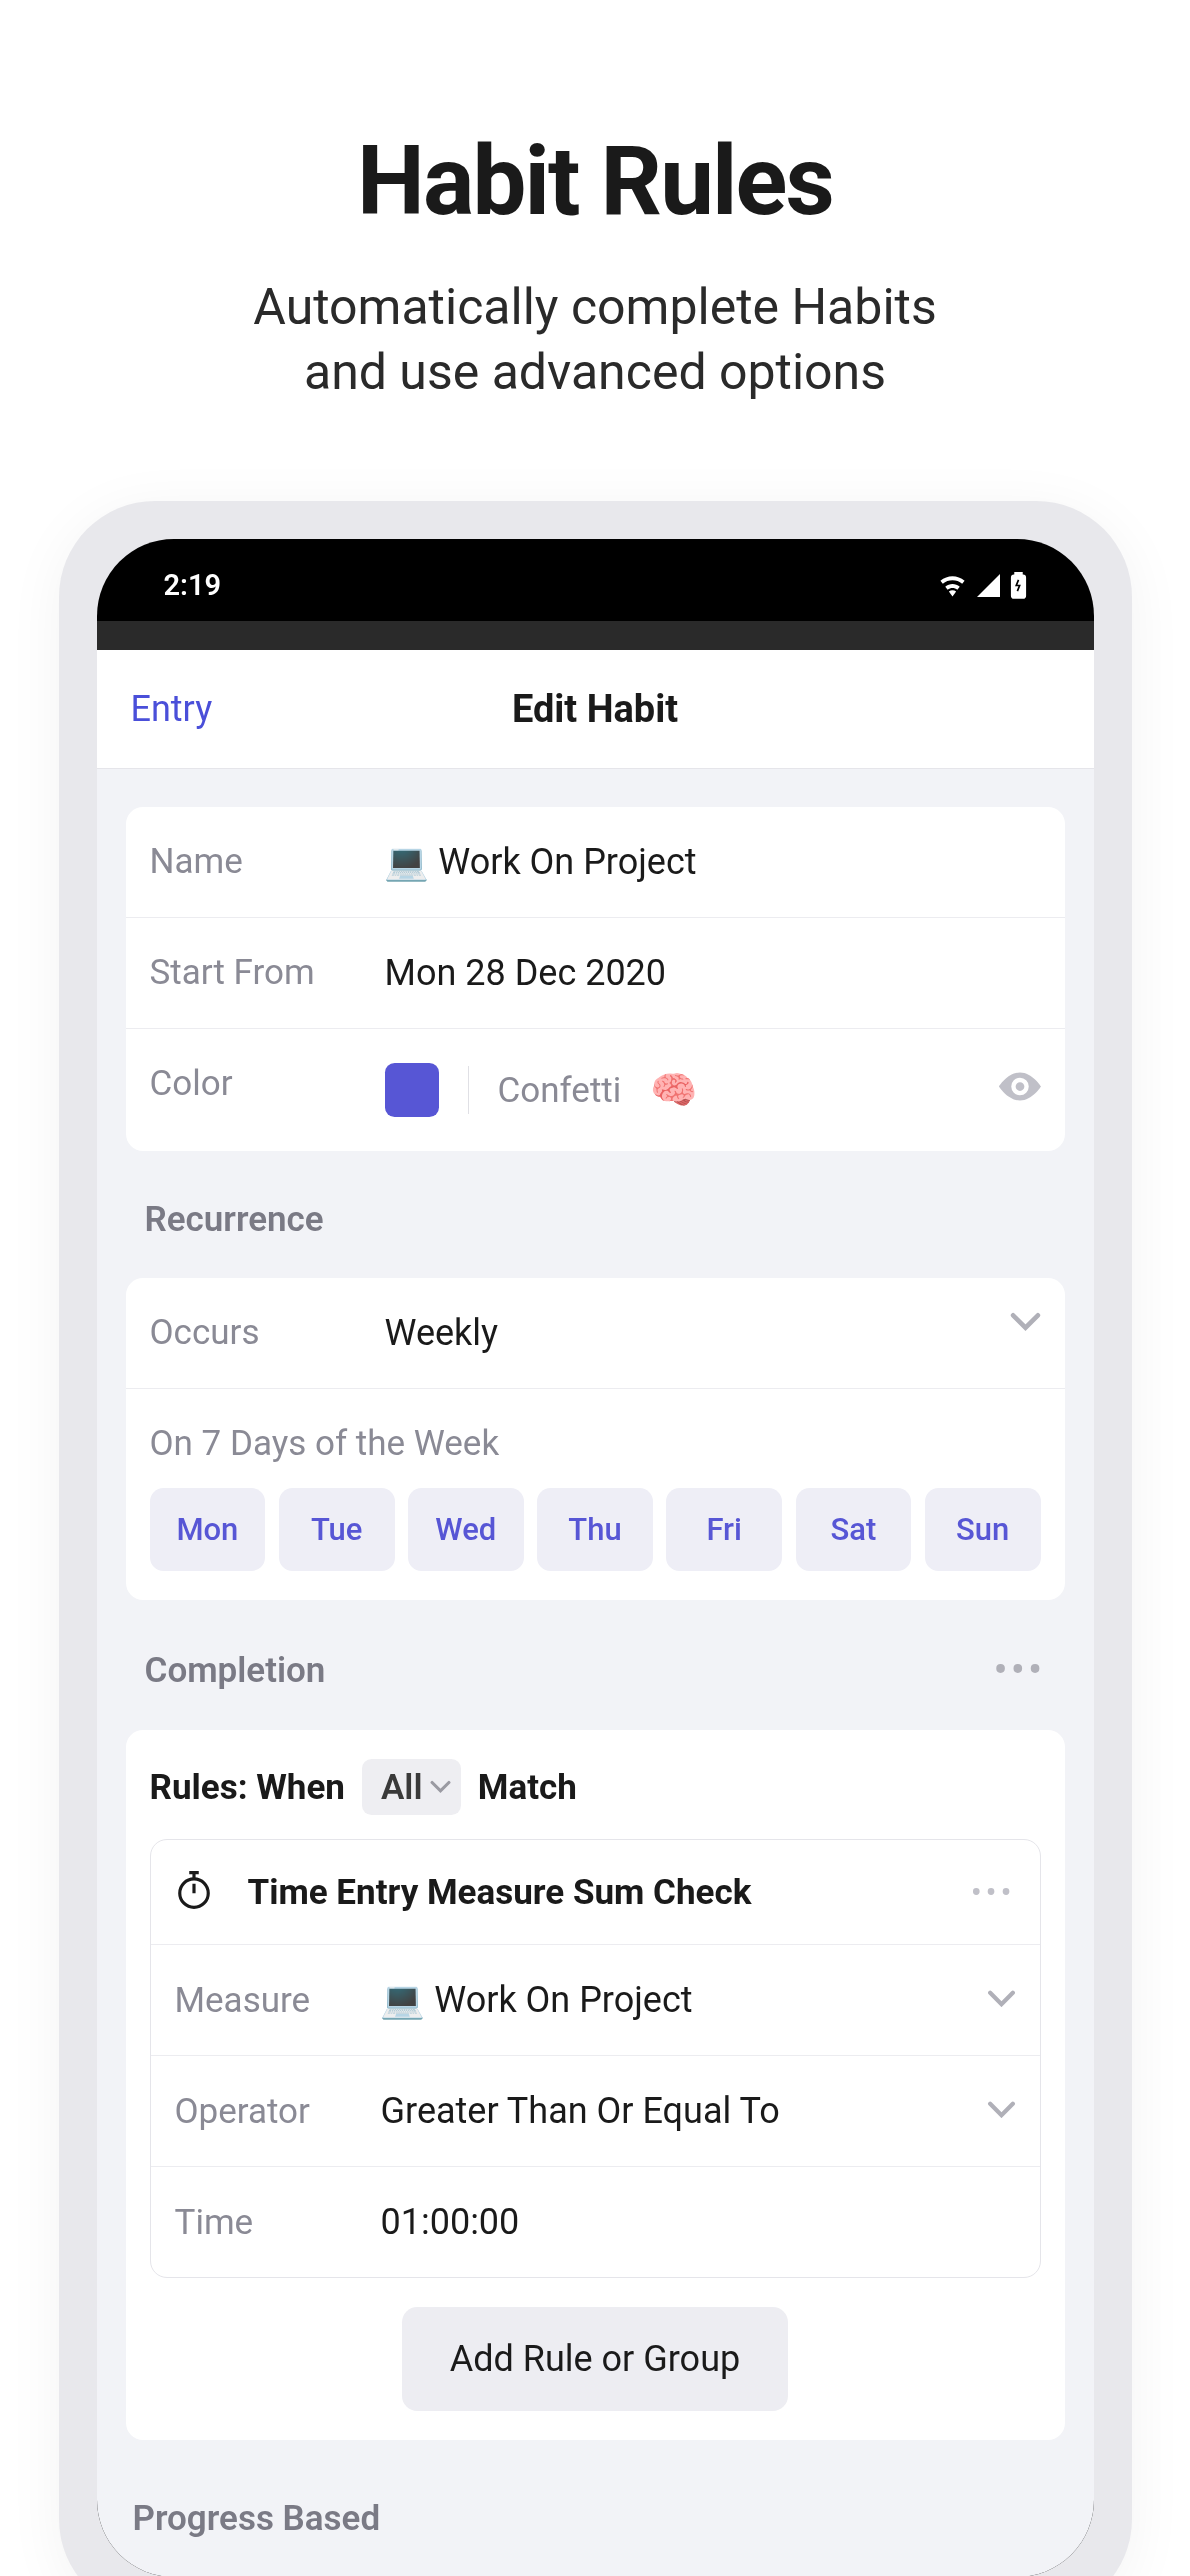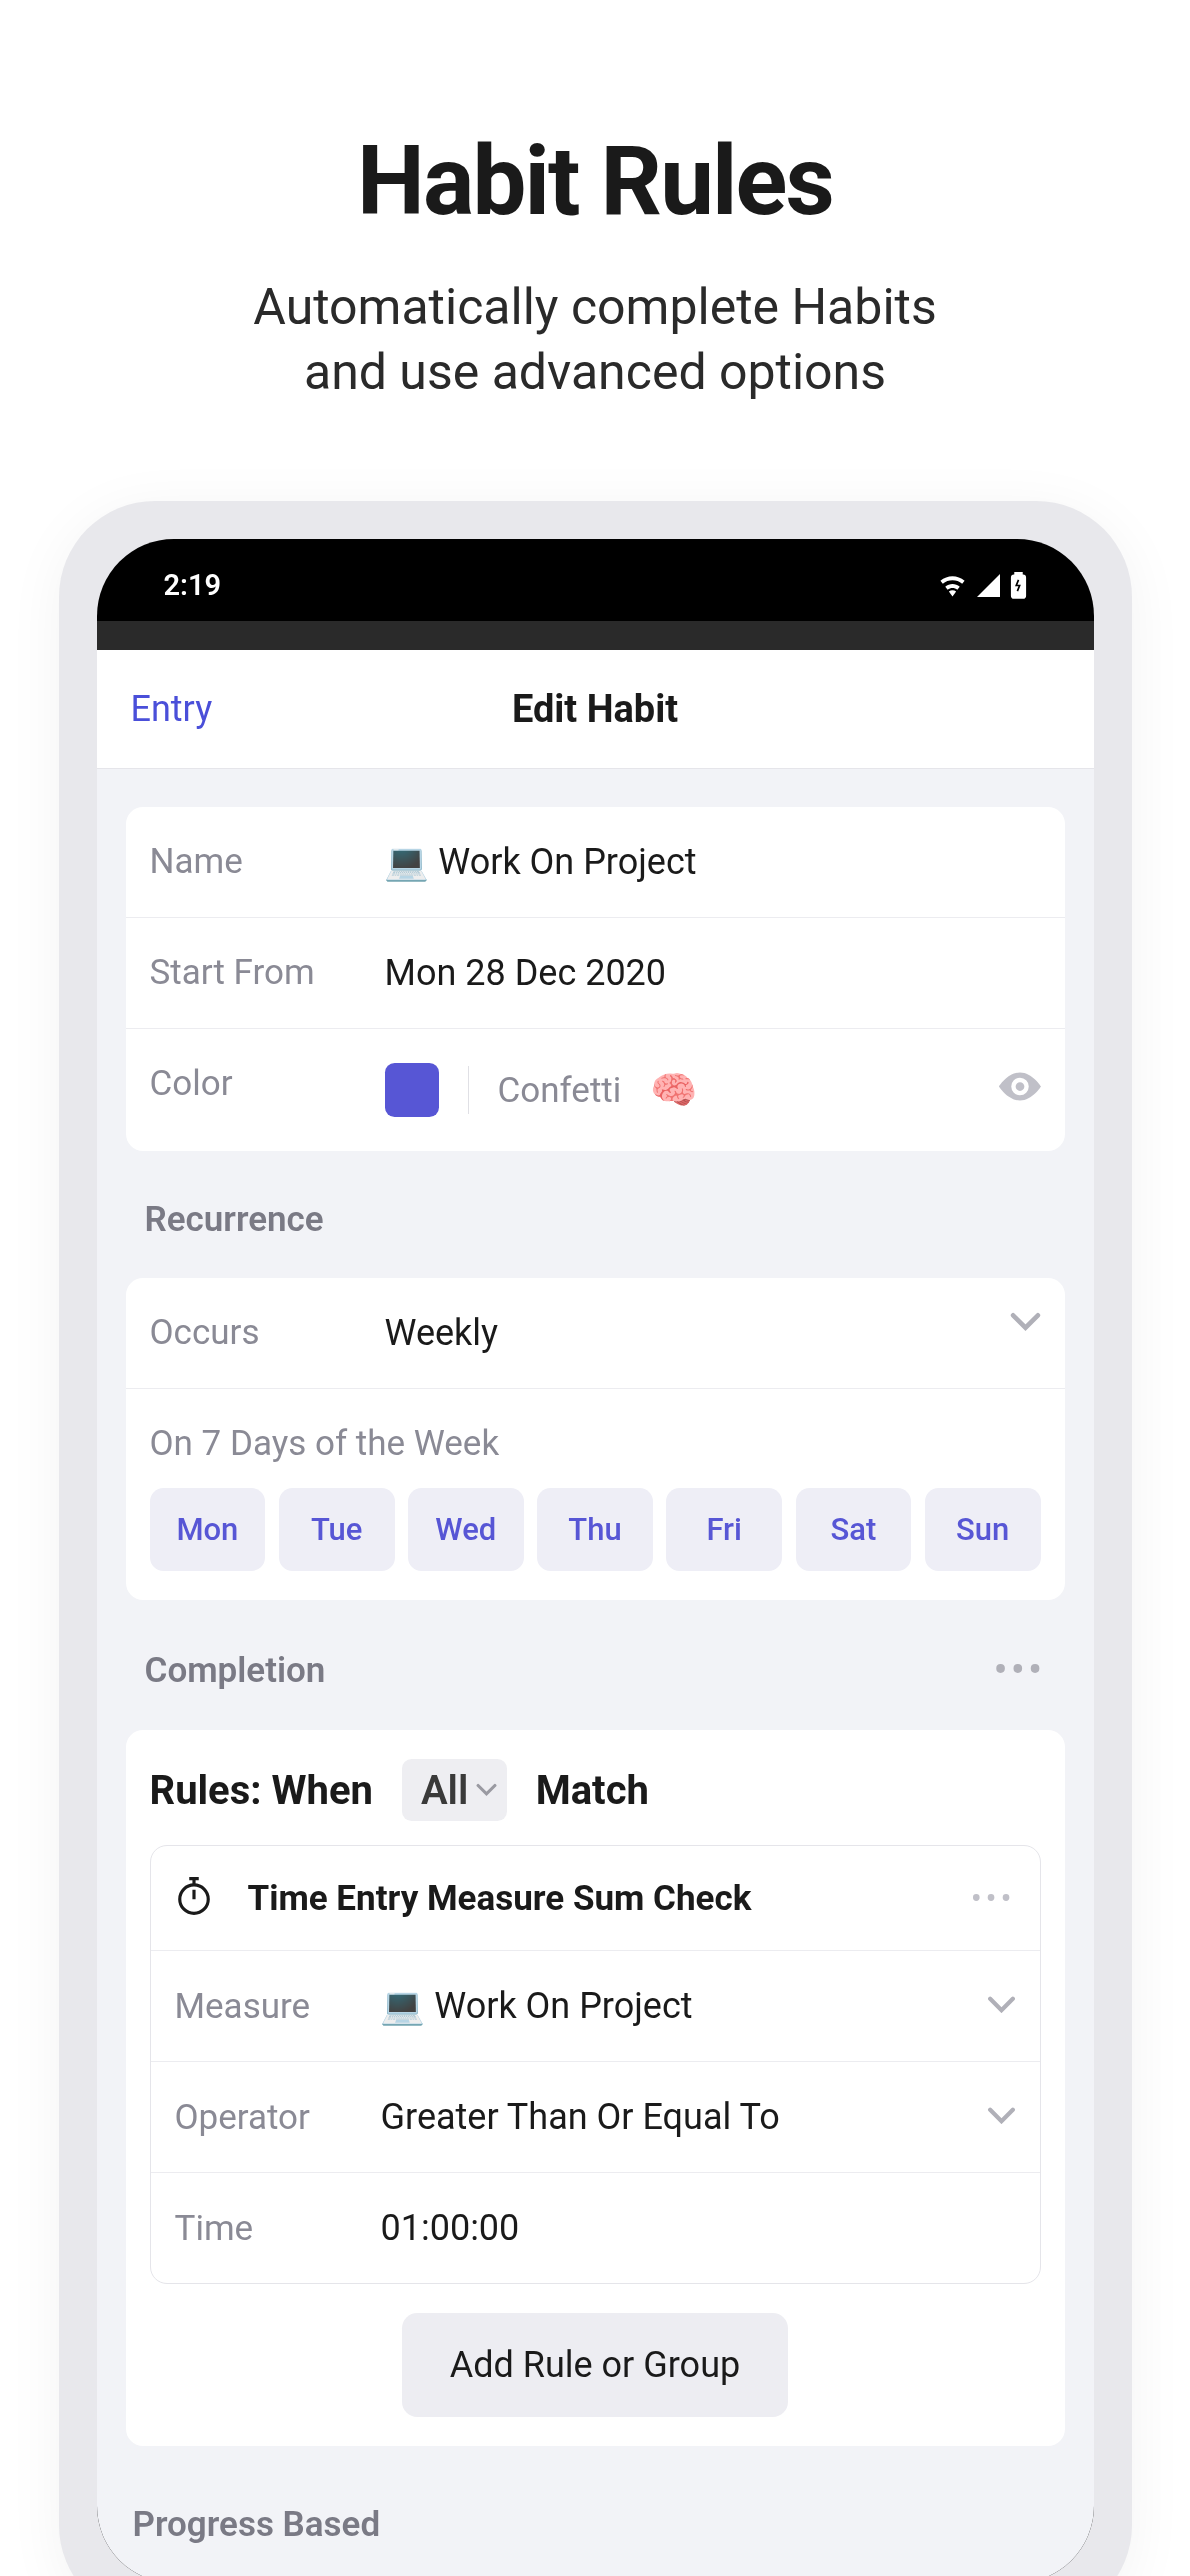--- a/index.html
+++ b/index.html
@@ -158,26 +158,26 @@
       padding: 23px 0;
       border-radius: 13.4px;
     }
     .more-dots {
       color: #b0b0b8;
       font-size: 38px;
       letter-spacing: 3.8px;
     }
     .rules-prefix {
       padding: 29px 24px 24px;
-      font-size: 40px;
+      font-size: 35px;
       font-weight: 700;
       color: #1a1a1a;
       display: flex;
       align-items: center;
-      gap: 29px;
+      gap: 17px;
     }
     .all-dropdown {
       background: #eeeef2;
       padding: 7.7px 9.6px 7.7px 19px;
       border-radius: 9.6px;
       font-weight: 600;
       display: inline-flex;
       align-items: center;
       gap: 7.7px;
       color: #3a3a3a;

